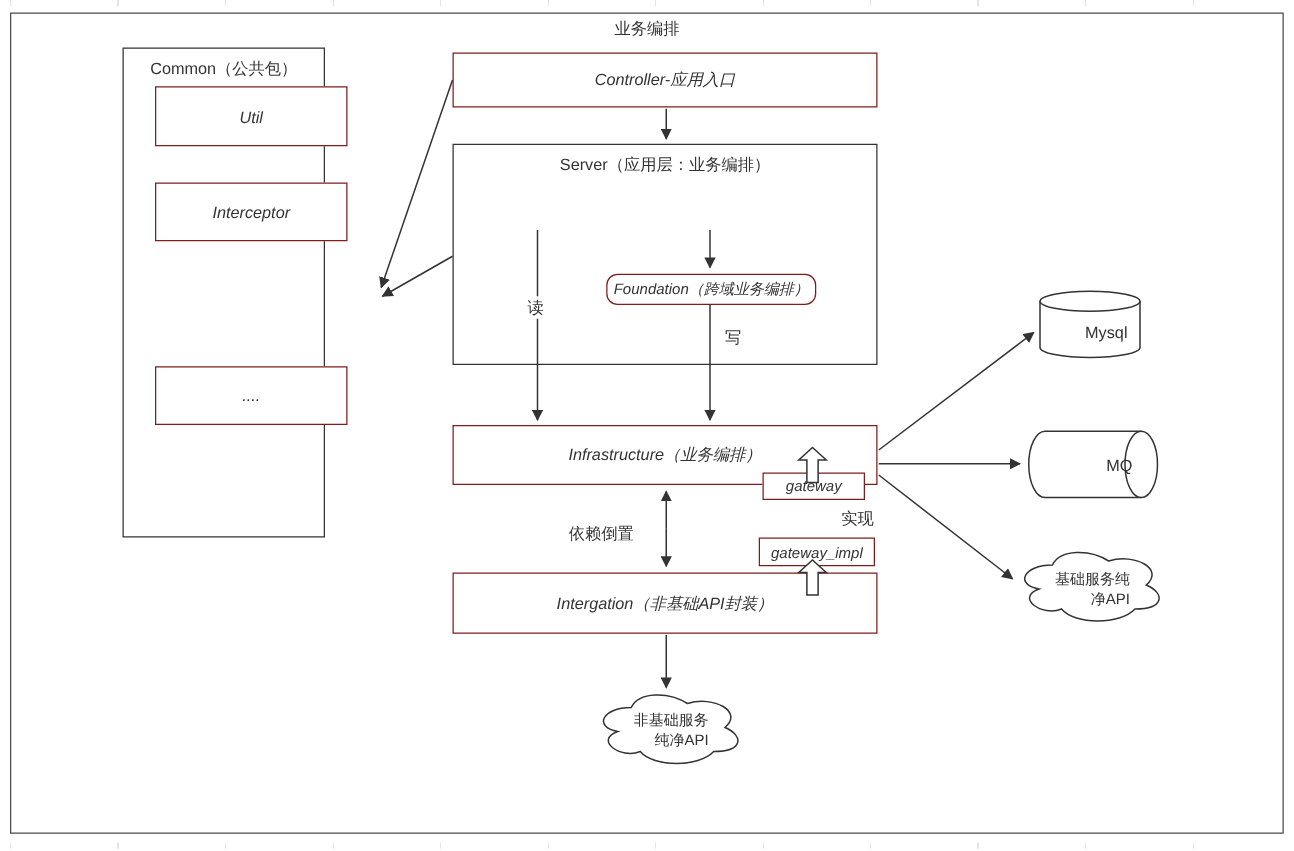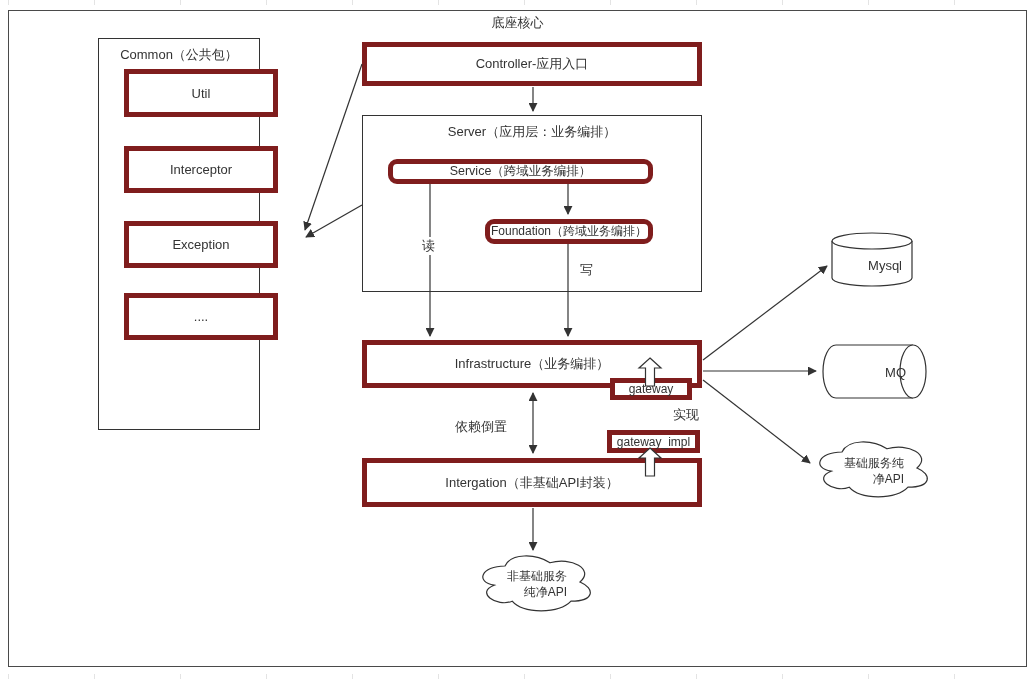--- a/index.html
+++ b/index.html
@@ -20,23 +20,23 @@
   .page-ticks.bottom { bottom:2px; }
   .frame {
     position:absolute; left:8px; top:10px; width:1019px; height:657px;
     border:1px solid #4a4a4a; background:#fff;
   }
   .frame-title {
     position:absolute; top:3px; left:0; right:0;
     text-align:center; font-size:13px;
   }
   .box {
-    position:absolute; border:5px solid #7f1d1d; background:#fff;
+    position:absolute; border:1px solid #7f1d1d; background:#fff;
     display:flex; align-items:center; justify-content:center;
-    font-size:13px; text-align:right; z-index:2;
+    font-size:13px; text-align:right; z-index:2;font-style:italic;
   }
   .container-box {
     position:absolute; border:1px solid #333; background:#fff;
     font-size:13px; z-index:1;
   }
   .container-title {
     position:absolute; top:7px; left:0; right:0;
     text-align:center; font-size:13px;
   }
   .rounded { border-radius:9px; }
@@ -55,36 +55,34 @@
   }
   .shape-label.big { font-size:13px; }
 </style>
 </head>
 <body>
 
 <div class="page-ticks top"></div>
 <div class="page-ticks bottom"></div>
 
 <div class="frame">
-  <div class="frame-title">底座核心</div>
+  <div class="frame-title">业务编排</div>
 </div>
 
 <div class="container-box" style="left:98px; top:38px; width:162px; height:392px;">
   <div class="container-title">Common（公共包）</div>
   <div class="box" style="left:25px; top:30px; width:154px; height:48px;">Util</div>
   <div class="box" style="left:25px; top:107px; width:154px; height:47px;">Interceptor</div>
-  <div class="box" style="left:25px; top:182px; width:154px; height:47px;">Exception</div>
   <div class="box" style="left:25px; top:254px; width:154px; height:47px;">....</div>
 </div>
 
 <div class="box" style="left:362px; top:42px; width:340px; height:44px;">Controller-应用入口</div>
 
 <div class="container-box" style="left:362px; top:115px; width:340px; height:177px;">
   <div class="container-title">Server（应用层：业务编排）</div>
-  <div class="box rounded" style="left:25px; top:43px; width:265px; height:25px; font-size:12.5px;">Service（跨域业务编排）</div>
   <div class="box rounded" style="left:122px; top:103px; width:168px; height:25px; font-size:12px;">Foundation（跨域业务编排）</div>
 </div>
 
 <div class="box" style="left:362px; top:340px; width:340px; height:48px;">Infrastructure（业务编排）</div>
 
 <div class="box overlay" style="left:610px; top:378px; width:82px; height:22px;">gateway</div>
 <div class="box overlay" style="left:607px; top:430px; width:93px; height:23px;">gateway_impl</div>
 
 <div class="box" style="left:362px; top:458px; width:340px; height:49px;">Intergation（非基础API封装）</div>
 

